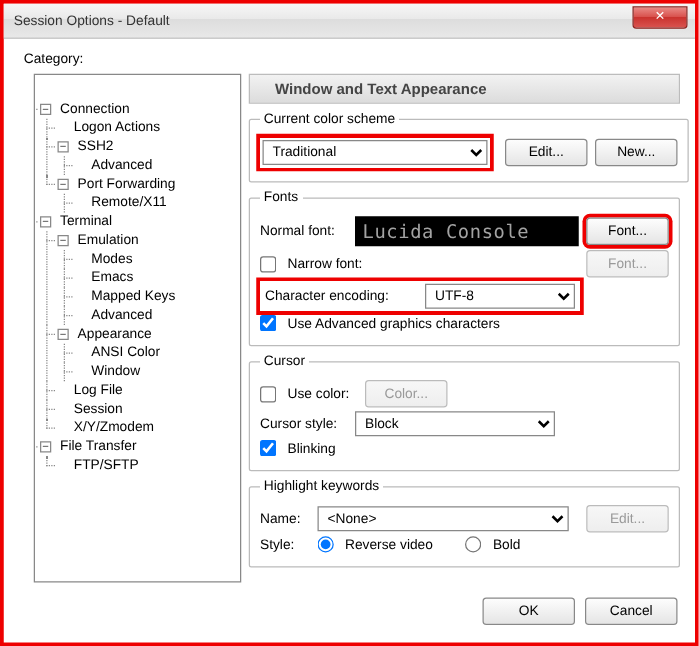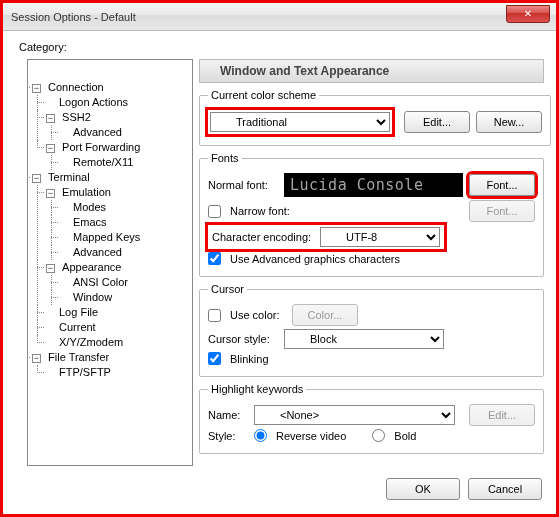--- a/index.html
+++ b/index.html
@@ -125,21 +125,21 @@
     position: relative;
   }
   legend { padding: 0 3px; font-size: 11px; color: #000; }
   .row { display: flex; align-items: center; gap: 6px; margin: 3px 0; }
   label.inline { width: 104px; display: inline-block; }
   select, input[type=text] {
     font: inherit;
     height: 20px;
     border: 1px solid #888;
     background: #fff;
-    padding: 1px 21px;
+    padding: 1px 3px;
   }
   button.win {
     font: inherit;
     height: 22px;
     min-width: 66px;
     padding: 0 10px;
     border: 1px solid #888;
     border-radius: 3px;
     background: linear-gradient(to bottom, #fdfdfd, #e5e5e5);
   }
@@ -226,21 +226,21 @@
             </li>
             <li>
               <span class="exp">−</span>
               <span class="node">Appearance</span>
               <ul>
                 <li><span class="leaf">ANSI Color</span></li>
                 <li><span class="leaf">Window</span></li>
               </ul>
             </li>
             <li><span class="leaf">Log File</span></li>
-            <li><span class="leaf">Current</span></li>
+            <li><span class="leaf">Session</span></li>
             <li><span class="leaf">X/Y/Zmodem</span></li>
           </ul>
         </li>
         <li>
           <span class="exp">−</span>
           <span class="node">File Transfer</span>
           <ul>
             <li><span class="leaf">FTP/SFTP</span></li>
           </ul>
         </li>
@@ -271,21 +271,21 @@
           <span class="font-preview" style="flex:1">Lucida Console</span>
           <button class="win hl-red-tight">Font...</button>
         </div>
         <div class="row">
           <input type="checkbox" style="">
           <span>Narrow font:</span>
           <span style="flex:1"></span>
           <button class="win" disabled="">Font...</button>
         </div>
         <div class="row">
-          <span class="hl-red-tight" style="display:inline-flex; align-items:center; gap:4px; padding:2px 4px;">
+          <span class="hl-red-tight" style="display:inline-flex; align-items:center; gap:24px; padding:2px 4px;">
             <label class="inline">Character encoding:</label>
             <select style="width:120px">
               <option>UTF-8</option>
             </select>
           </span>
         </div>
         <div class="row">
           <input type="checkbox" checked="" style="">
           <span>Use Advanced graphics characters</span>
         </div>

